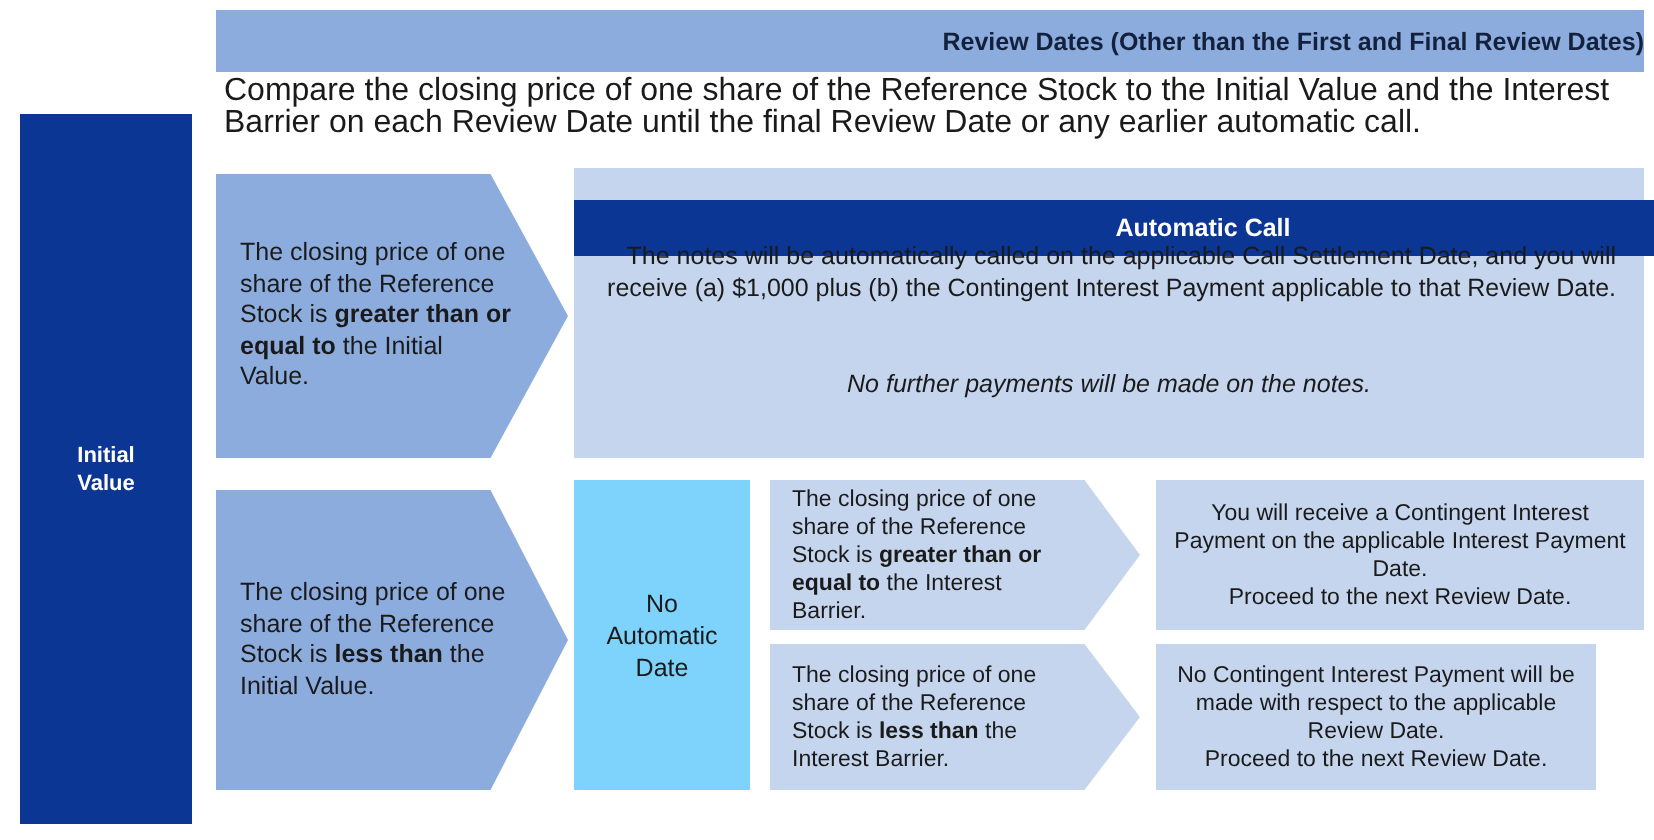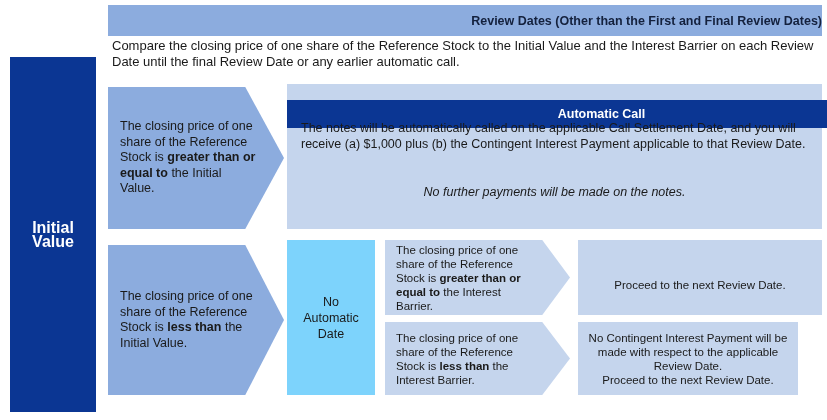--- a/index.html
+++ b/index.html
@@ -33,21 +33,21 @@
     width: 86px;
     height: 355px;
     background: #0B3693;
     display: flex;
     align-items: center;
     justify-content: center;
   }
   #initial-value-column .label {
     color: #ffffff;
     font-weight: bold;
-    font-size: 16px;
+    font-size: 11px;
     line-height: 14px;
     text-align: right;
   }
 
   
   #review-dates-header {
     left: 108px;
     top: 5px;
     width: 714px;
     height: 31px;
@@ -61,21 +61,21 @@
     font-size: 12.5px;
     color: #14213d;
     text-align: center;
   }
 
   #review-dates-body {
     left: 112px;
     top: 38px;
     width: 706px;
     height: 34px;
-    font-size: 13px;
+    font-size: 16px;
     line-height: 16px;
     color: #1a1a1a;
   }
 
   
   .arrow {
     background: #8CACDE;
     clip-path: polygon(0% 0%, 78% 0%, 100% 50%, 78% 100%, 0% 100%);
     display: flex;
     align-items: center;
@@ -118,21 +118,21 @@
   #automatic-call-header {
     position: absolute; left: 0; top: 16px; width: 100%; height: 28px;
     background: #0B3693;
     display: flex; align-items: center; justify-content: center; padding-left: 47px;
   }
   #automatic-call-header .title {
     color: #ffffff; font-weight: bold; font-size: 12.5px;
   }
   #automatic-call-body {
     position: absolute; left: 14px; top: 36px; right: 14px;
-    text-align: left;
+    text-align: right;
     font-size: 12.5px; line-height: 16px; color: #1a1a1a;
   }
   #automatic-call-note {
     position: absolute; left: 14px; top: 100px; right: 14px;
     text-align: center;
     font-style: italic;
     font-size: 12.5px; line-height: 16px; color: #1a1a1a;
   }
 
   
@@ -209,21 +209,21 @@
   <div class="abs arrow light" id="arrow-ge-interest-barrier">
     <div class="atext"><span>The closing price of one share of the Reference Stock is </span><b>greater than or equal to</b><span> the Interest Barrier.</span></div>
   </div>
 
   <div class="abs arrow light" id="arrow-lt-interest-barrier">
     <div class="atext"><span>The closing price of one share of the Reference Stock is </span><b>less than</b><span> the Interest Barrier.</span></div>
   </div>
 
   <div class="abs outcome-box" id="outcome-interest-paid">
     <div class="otext">
-      <br>
+      <span>You will receive a Contingent Interest Payment on the applicable Interest Payment Date.</span><br>
       <span>Proceed to the next Review Date.</span>
     </div>
   </div>
 
   <div class="abs outcome-box" id="outcome-no-interest">
     <div class="otext">
       <span>No Contingent Interest Payment will be made with respect to the applicable Review Date.</span><br>
       <span>Proceed to the next Review Date.</span>
     </div>
   </div>

